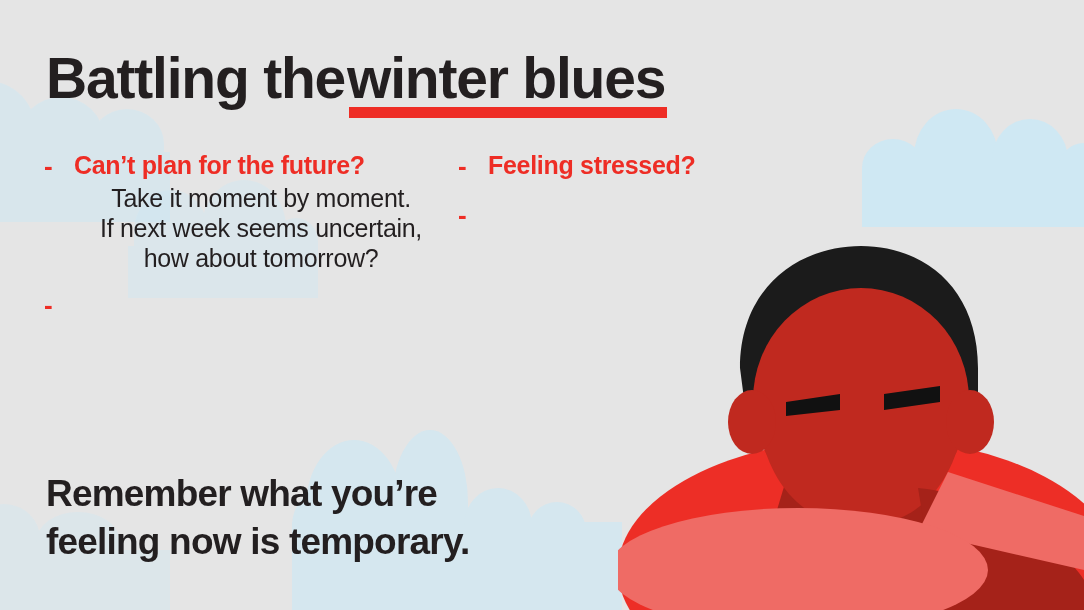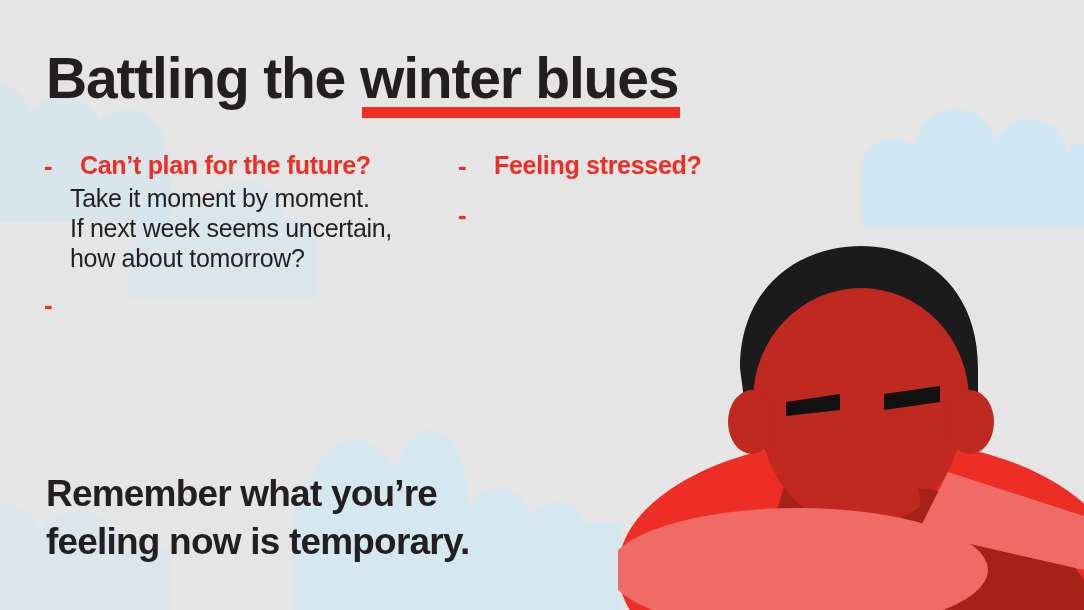--- a/index.html
+++ b/index.html
@@ -134,21 +134,21 @@
   }
   .title-text {
     font-size: 57px;
     font-weight: bold;
     color: #231f20;
     letter-spacing: -1.2px;
     line-height: 1;
   }
   #title-underlined-wrap {
     position: relative;
-    margin-left: 15px;
+    margin-left: 2px;
   }
   #title-underline {
     position: absolute;
     left: 2px;
     right: -2px;
     bottom: -11px;
     height: 11px;
     background: #ee2d25;
   }
 
@@ -173,29 +173,30 @@
     line-height: 31px;
     padding-top: 1px;
   }
   .bullet-body { flex: 1 1 auto; }
   .bullet-heading {
     color: #ee2d25;
     font-weight: bold;
     font-size: 25px;
     line-height: 31px;
     letter-spacing: -0.3px;
-    margin: 0 0 2px 10px;
+    margin: 0 0 2px 4px;
   }
   .bullet-text {
     color: #231f20;
     font-size: 25px;
     line-height: 30px;
     letter-spacing: -0.3px;
     margin: 0;
     white-space: pre-line;
+    text-align: center;
   }
 
   #tagline {
     position: absolute;
     left: 46px;
     top: 470px;
     font-size: 37px;
     font-weight: bold;
     color: #231f20;
     line-height: 48px;

